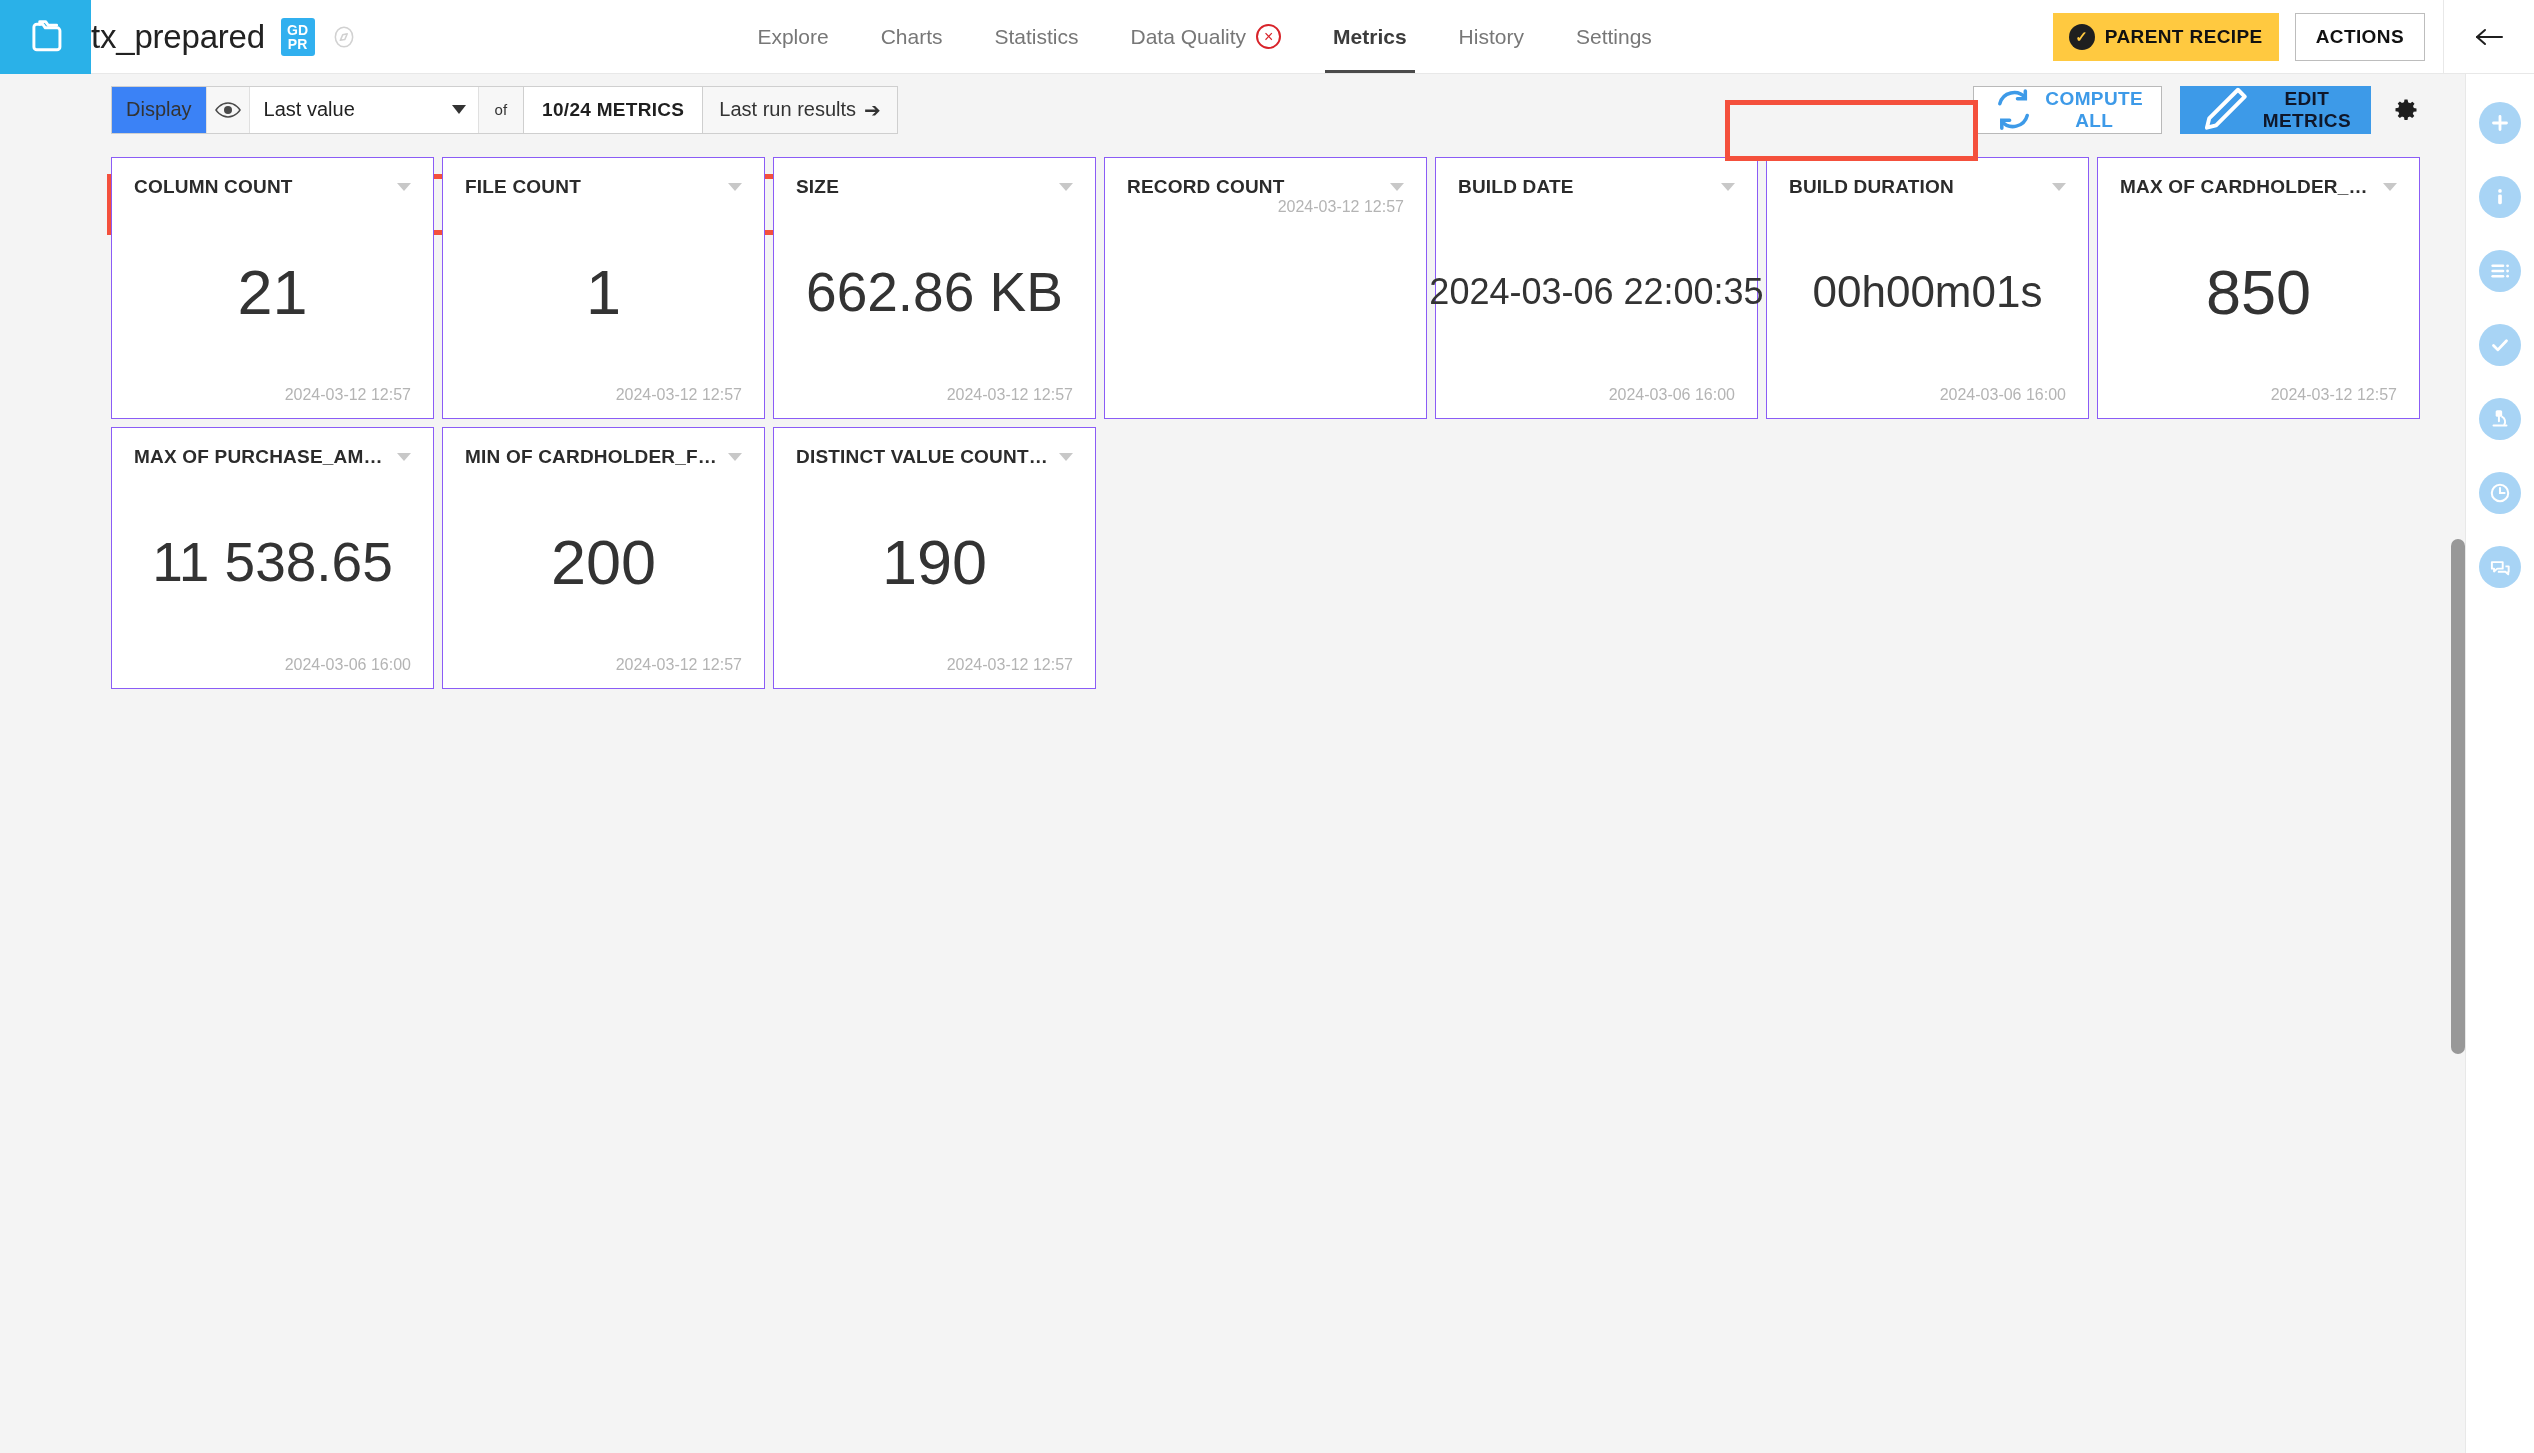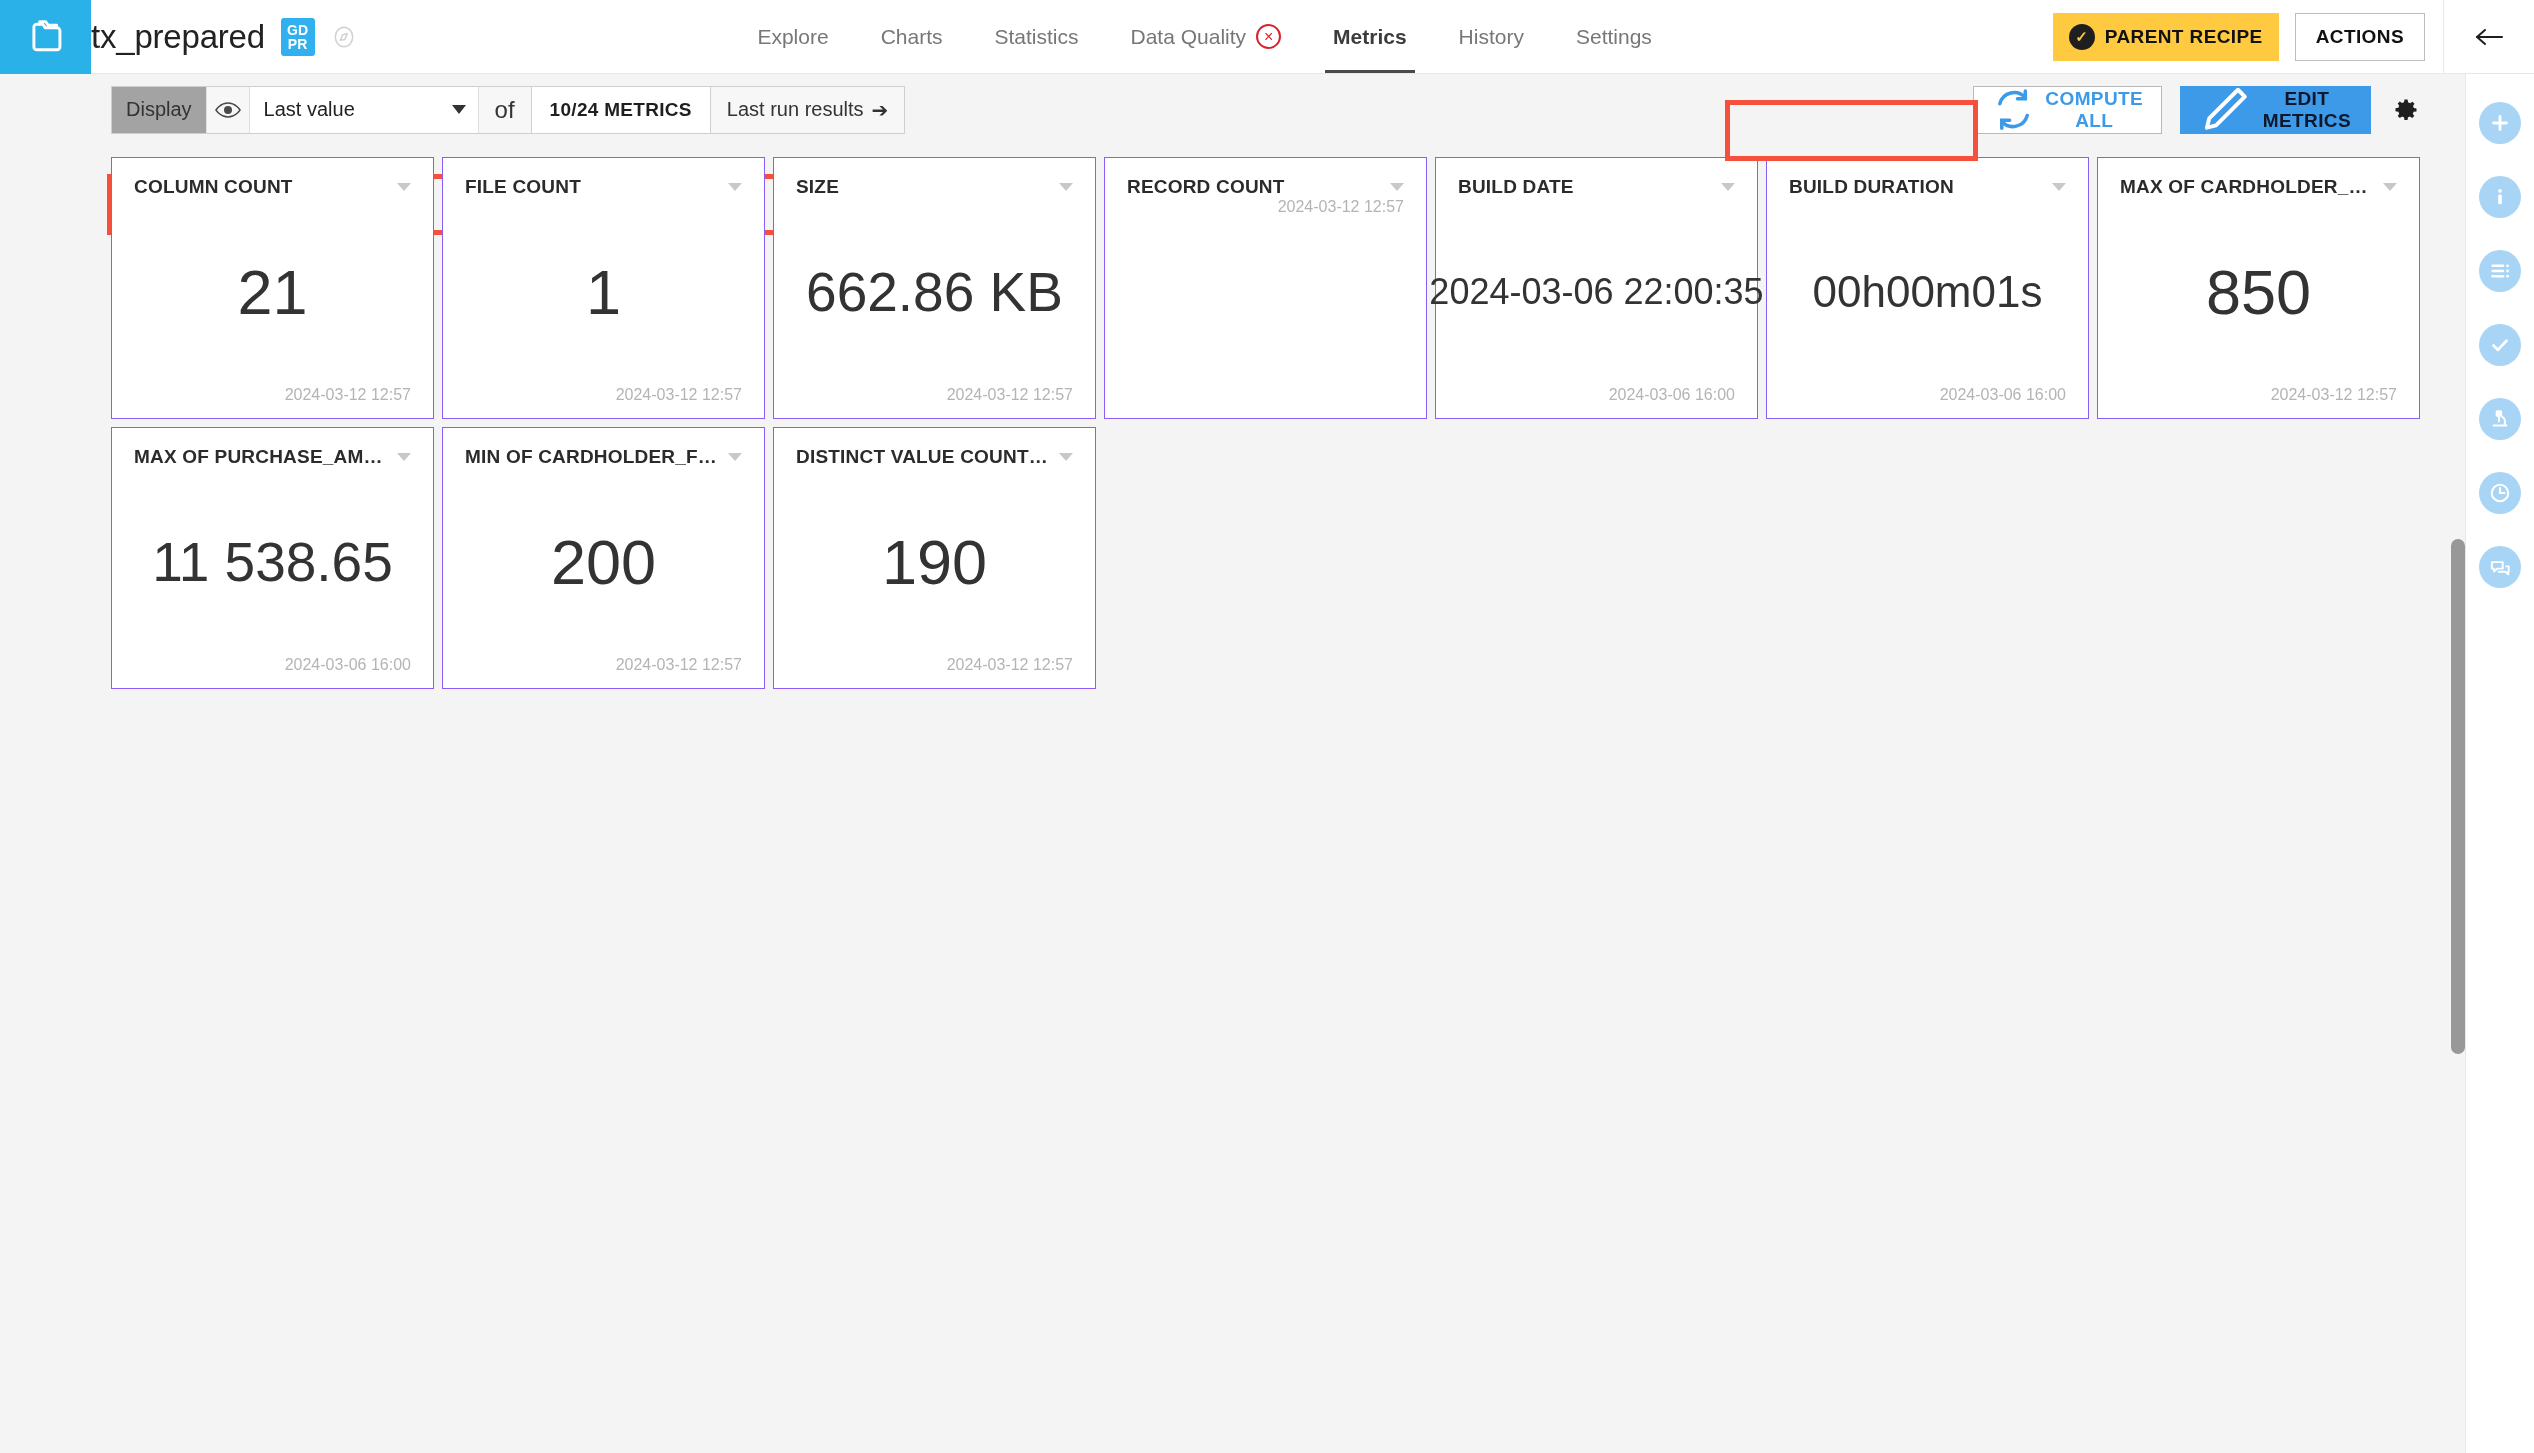--- a/index.html
+++ b/index.html
@@ -123,21 +123,21 @@
 
   .display-group {
     display: flex; align-items: stretch;
     height: 48px;
     background: #fff;
     border: 1px solid #cfcfcf;
   }
   .dg-label {
     display: flex; align-items: center;
     padding: 0 14px; font-size: 20px; color: #333;
-    background: #a3a3a3;
+    background: #3b82f6;
   }
   .dg-eye {
     display: flex; align-items: center; justify-content: center;
     width: 44px; background: #f7f7f7;
     border-left: 1px solid #e0e0e0; border-right: 1px solid #e0e0e0;
     cursor: pointer;
   }
   .dg-eye svg { width: 26px; height: 20px; }
   .dg-select {
     display: flex; align-items: center; justify-content: space-between;
@@ -145,21 +145,21 @@
     font-size: 20px; color: #222; background: #fff;
     cursor: pointer;
   }
   .caret-dn {
     width: 0; height: 0;
     border-left: 7px solid transparent; border-right: 7px solid transparent;
     border-top: 9px solid #333;
   }
   .dg-of {
     display: flex; align-items: center;
-    padding: 0 16px; font-size: 24px; color: #333; background: #f7f7f7;
+    padding: 0 16px; font-size: 15px; color: #333; background: #f7f7f7;
     border-left: 1px solid #e0e0e0;
   }
   .dg-metrics {
     display: flex; align-items: center;
     padding: 0 18px; font-size: 19px; font-weight: 700; color: #1f1f1f;
     background: #fff; border-left: 1px solid #cfcfcf; border-right: 1px solid #cfcfcf;
     cursor: pointer; letter-spacing: 0.3px;
   }
   .dg-lastrun {
     display: flex; align-items: center; gap: 8px;

